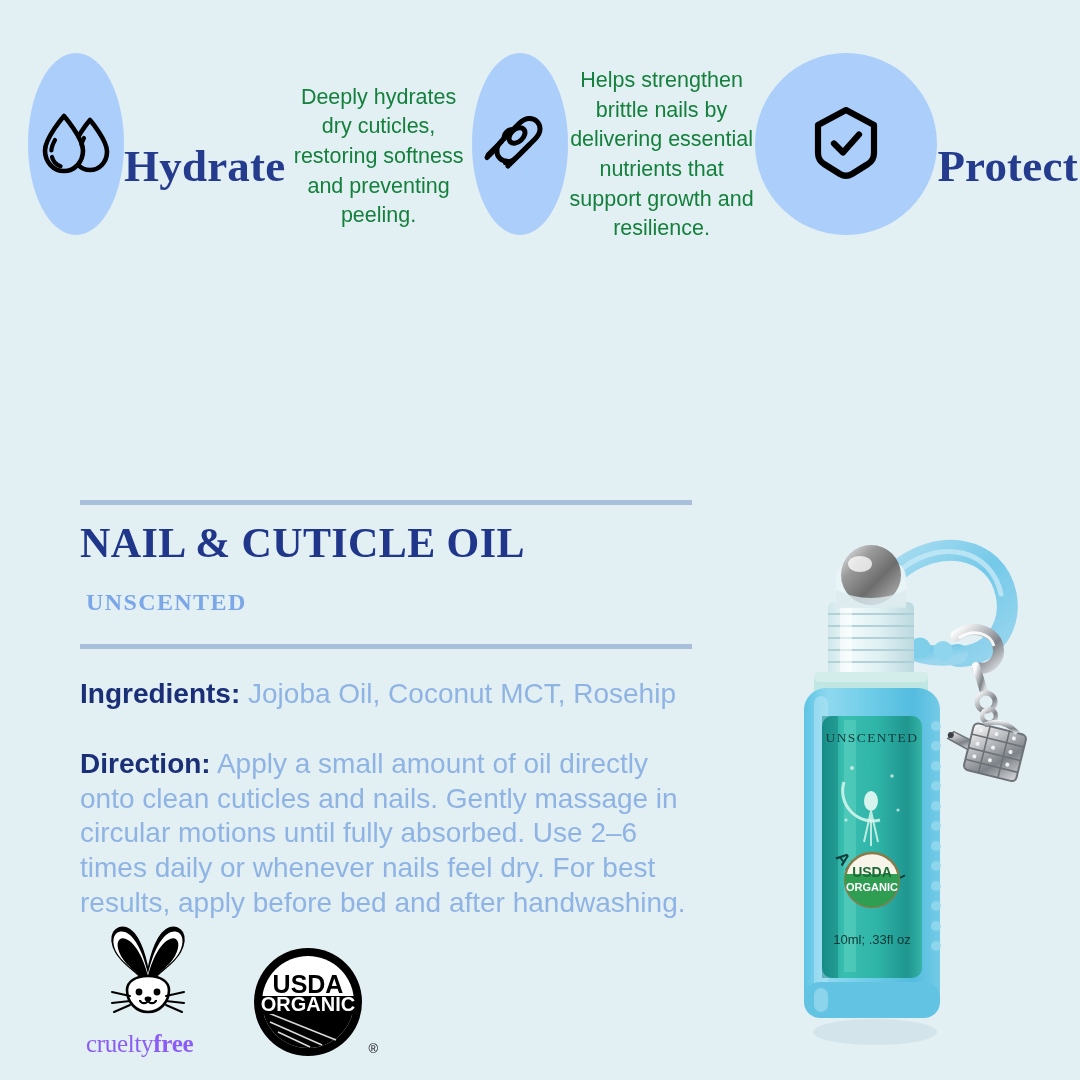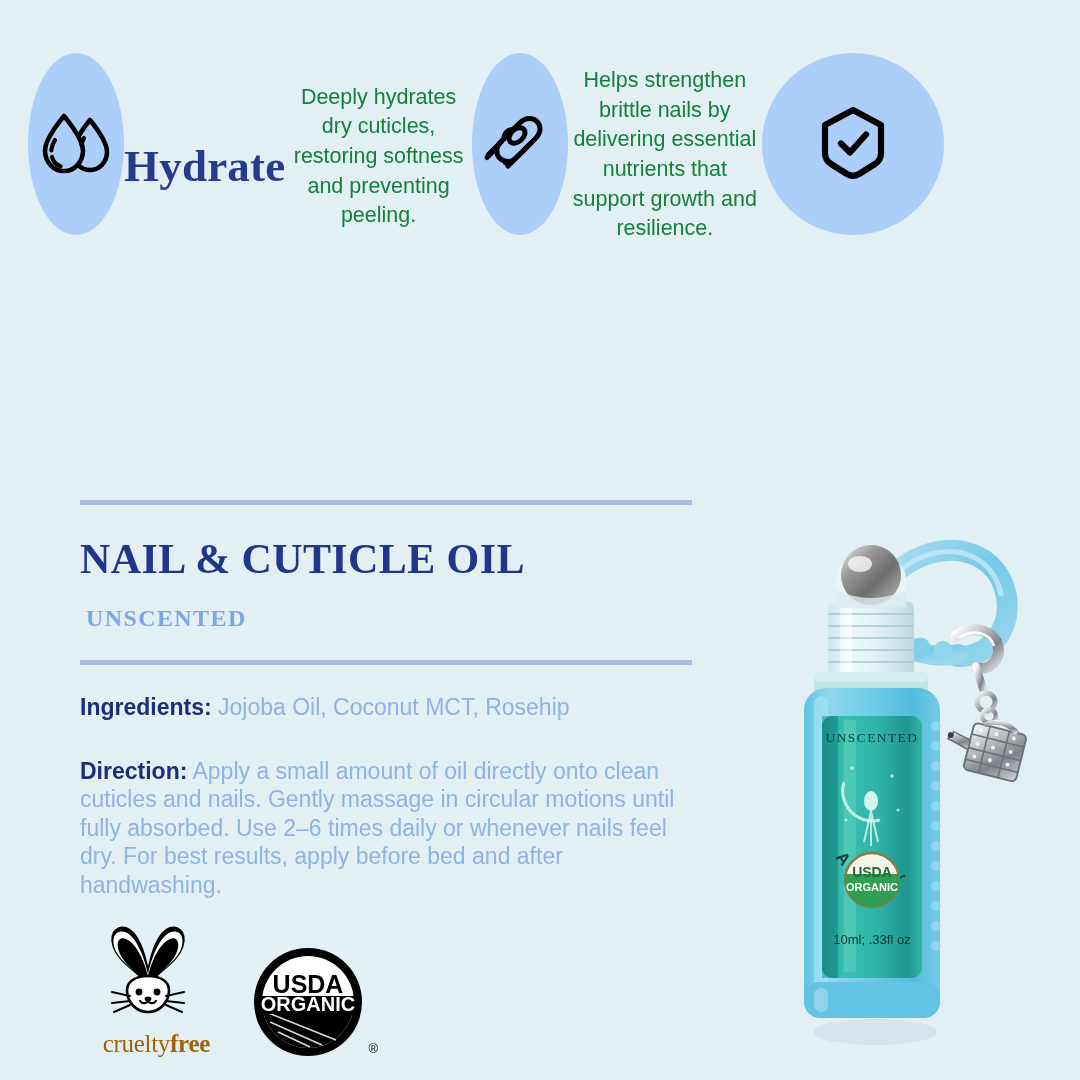--- a/index.html
+++ b/index.html
@@ -77,61 +77,61 @@
     background: #a9bedb;
     width: 100%;
   }
 
   .product-title {
     font-family: "Liberation Serif", serif;
     font-weight: bold;
     font-size: 42px;
     color: #20368a;
     letter-spacing: 0.4px;
-    margin-top: 32px;
+    margin-top: 16px;
     line-height: 1.05;
   }
   .product-variant {
     font-family: "Liberation Serif", serif;
     font-weight: bold;
     font-size: 24px;
     color: #7ba7e8;
     letter-spacing: 1.4px;
     margin-top: 24px;
     margin-left: 6px;
   }
   .rule-bottom { margin-top: 28px; }
 
   .spec {
     margin-top: 28px;
-    font-size: 23px;
+    font-size: 28px;
     line-height: 1.24;
     color: #8fb4e4;
   }
   .spec-label {
     font-weight: bold;
     color: #1b2f77;
   }
   .spec-direction { margin-top: 35px; }
 
   
   .badges {
     position: absolute;
     left: 86px;
     top: 424px;
     display: flex;
     align-items: flex-end;
     gap: 42px;
   }
   .badge-cf { width: 124px; }
   .cf-text {
-    text-align: right;
+    text-align: left;
     font-family: "Liberation Serif", serif;
     font-size: 25px;
-    color: #a16207;
+    color: #8b5cf6;
     margin-top: -2px;
     letter-spacing: -0.3px;
   }
   .cf-text b { font-weight: bold; }
 
   .badge-usda { position: relative; width: 112px; height: 112px; }
   .usda-r {
     position: absolute;
     right: -14px;
     bottom: 2px;
@@ -189,20 +189,21 @@
 
   <div class="benefit">
     <div class="icon-circle">
       <span>
         <svg width="96" height="96" viewBox="0 0 96 96" fill="none">
           <path d="M48 14 L76 29 L76 57 Q76 64 70 68 L54 78 Q48 81.5 42 78 L26 68 Q20 64 20 57 L20 29 Z" stroke="#000" stroke-width="6.2" stroke-linejoin="round"></path>
           <path d="M36 47.5 L45 56.5 L61 38.5" stroke="#000" stroke-width="6.2" stroke-linecap="round" stroke-linejoin="round"></path>
         </svg>
       </span>
     </div>
+    <div class="benefit-title">Protect</div>
   </div>
 
 </div>
 
 <div class="lower">
 
   <div class="info-col">
     <div class="rule"></div>
 
     <div class="product-title">NAIL &amp; CUTICLE OIL</div>

